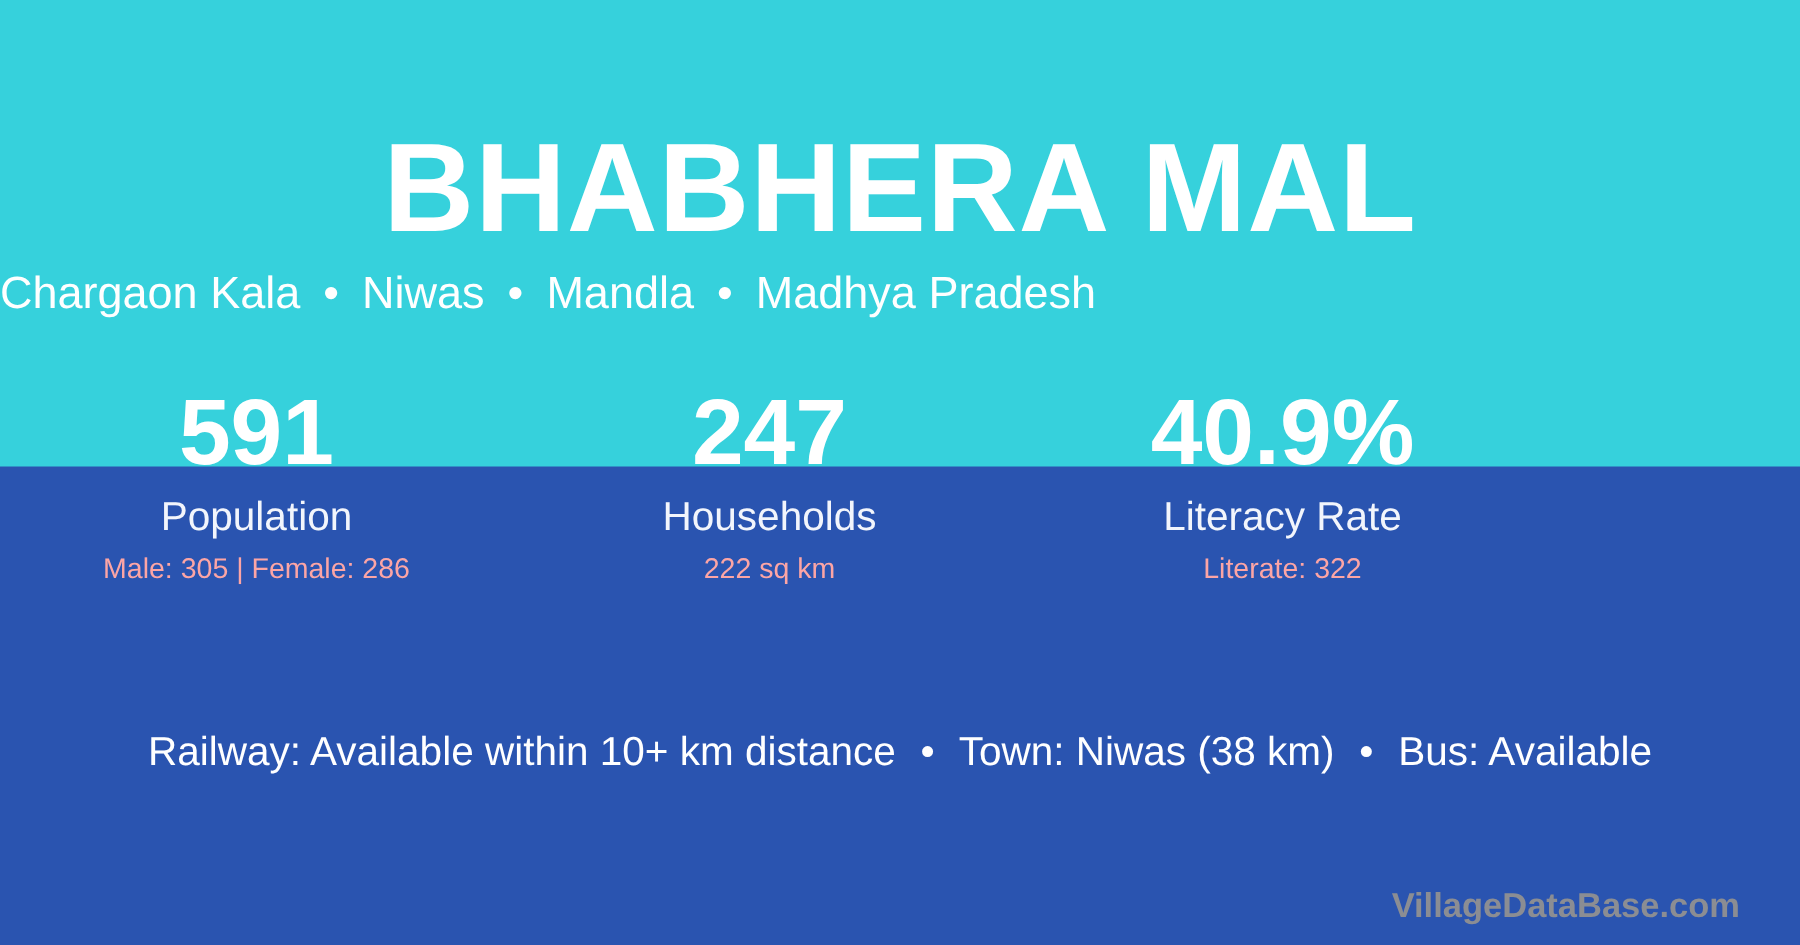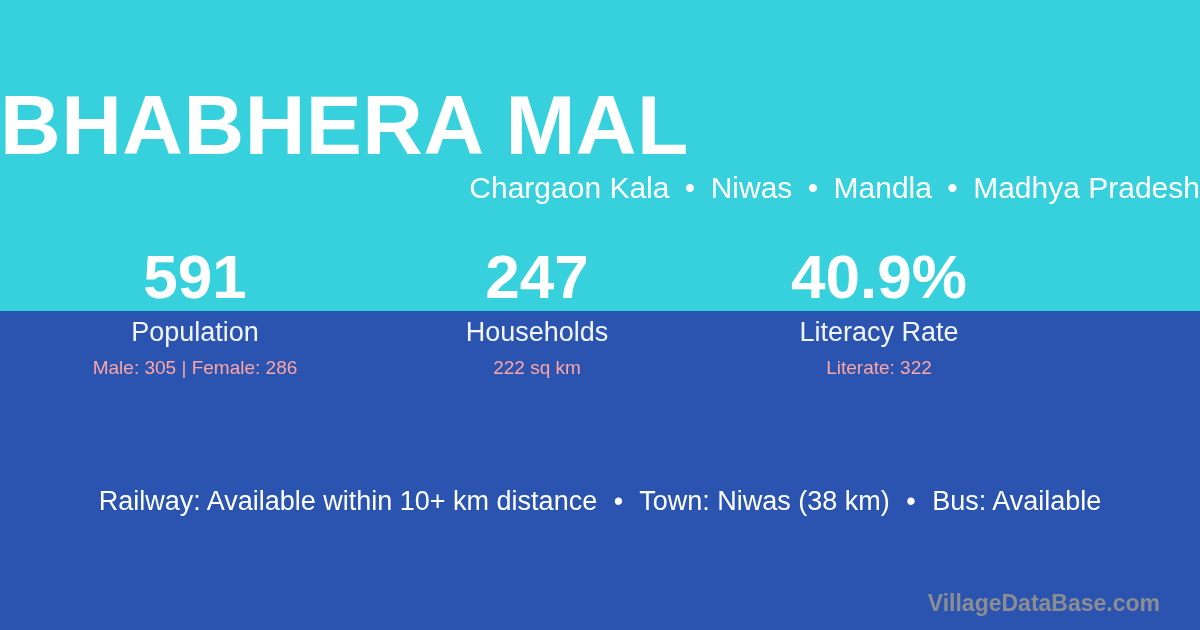--- a/index.html
+++ b/index.html
@@ -31,55 +31,54 @@
     width: 1200px;
     height: 311px;
     background: #36d1dc;
   }
 
   .village-title {
     position: absolute;
     left: 0;
     top: 78px;
     width: 1200px;
-    text-align: left;
+    text-align: center;
     font-size: 84px;
     line-height: 94px;
     font-weight: 700;
     letter-spacing: 0.5px;
     color: #ffffff;
     white-space: nowrap;
   }
 
   .village-breadcrumb {
     position: absolute;
     left: 0;
-    top: 170px;
+    top: 178px;
     width: 1200px;
-    text-align: right;
+    text-align: left;
     font-size: 30px;
     line-height: 36px;
     font-weight: 400;
     color: #ffffff;
     white-space: nowrap;
   }
 
   .breadcrumb-sep {
     padding: 0 7px;
     color: #ffffff;
   }
 
   
   .stats-row {
     position: absolute;
     left: 0;
-    top: 243px;
+    top: 255px;
     width: 1026px;
     display: flex;
-    margin-left: 24px;
   }
 
   .stat-col {
     width: 400px;
     text-align: center;
   }
 
   .stat-value {
     font-size: 62px;
     line-height: 68px;

